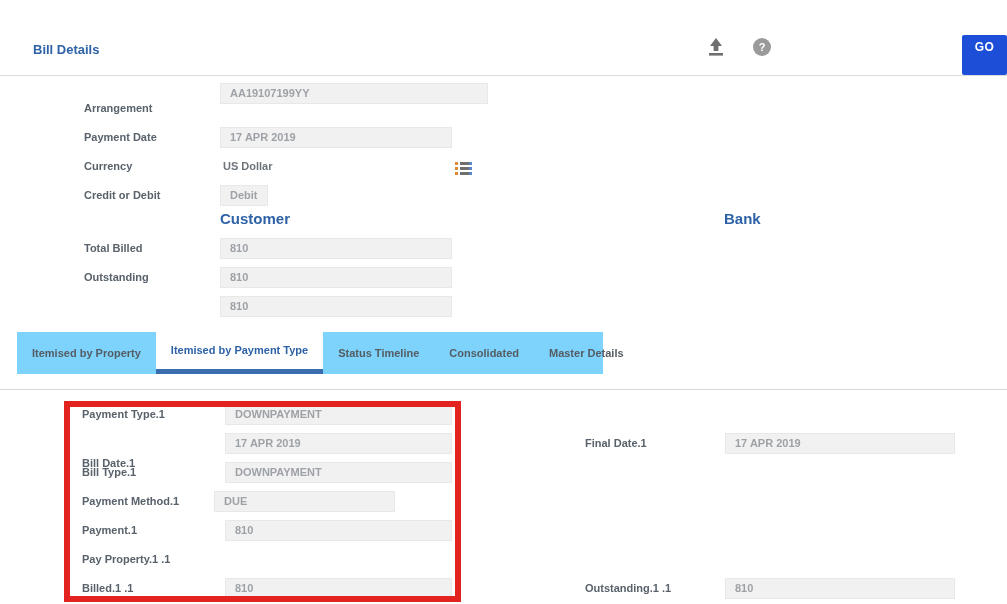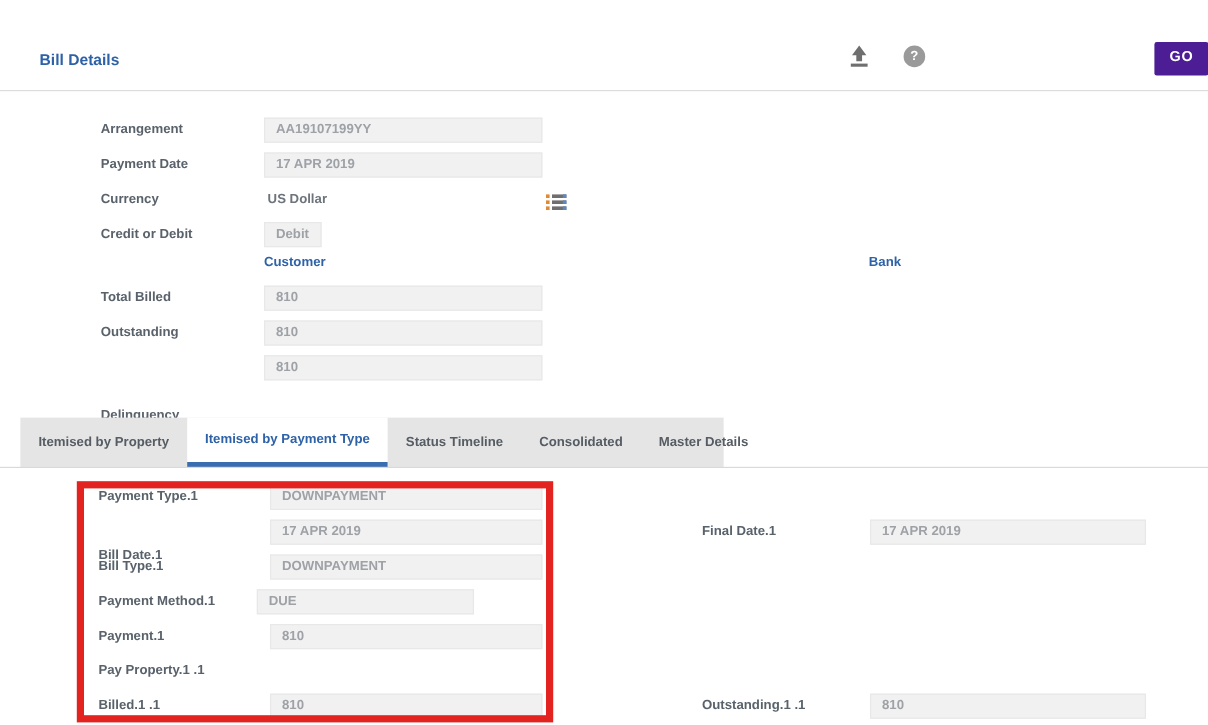--- a/index.html
+++ b/index.html
@@ -29,56 +29,56 @@
   .hdr-select {
     position:absolute; left:789px; top:35px; width:161px; height:24px;
     background:#ffffff; border:1px solid #b5b5b5;
     font-size:12px; font-weight:bold; color:#3c4248;
     line-height:22px; padding-left:9px; cursor:pointer;
   }
   .hdr-select .caret {
     position:absolute; right:8px; top:0; font-size:8px; color:#666a6e; line-height:22px;
   }
   .go-btn {
-    position:absolute; left:962px; top:35px; width:45px; height:28px;
-    background:#4c1d95; border-radius:2px; color:#ffffff;
+    position:absolute; left:962px; top:35px; width:45px; height:40px;
+    background:#1d4ed8; border-radius:2px; color:#ffffff;
     font-size:12px; font-weight:bold; text-align:center; line-height:24px;
     letter-spacing:0.5px; cursor:pointer;
   }
 
   
   .lbl {
     position:absolute; font-size:11px; font-weight:bold; color:#59626b;
     line-height:21px; white-space:nowrap;
   }
   .box {
     position:absolute; height:21px; background:#f1f1f2; border:1px solid #e8e8e8;
     font-size:11px; font-weight:bold; color:#9ea2a6;
     line-height:19px; padding-left:9px; white-space:nowrap;
   }
   .plain-val {
     position:absolute; font-size:11px; font-weight:bold; color:#6e747b;
     line-height:21px; white-space:nowrap;
   }
   .blue-link {
-    position:absolute; font-size:11px; font-weight:bold; color:#2e62a7;
+    position:absolute; font-size:15px; font-weight:bold; color:#2e62a7;
     line-height:16px; cursor:pointer; white-space:nowrap;text-align:center;
   }
 
   
   .list-icon { position:absolute; left:455px; top:162px; width:17px; height:15px; cursor:pointer; }
   .list-icon .li-row { position:relative; height:3px; margin-bottom:2px; }
   .list-icon .li-dot { position:absolute; left:0; top:0; width:3px; height:3px; background:#df8a33; }
   .list-icon .li-bar { position:absolute; left:5px; top:0; width:12px; height:3px; background:#6f6f6f; border-right:3px solid #5b87c5; }
 
   
   .tabs-divider { position:absolute; left:0; top:389px; width:1007px; height:1px; background:#d9d9d9; }
   .tab-strip {
-    position:absolute; left:17px; top:348px; height:42px; width:586px;
-    background:#e5e5e5; display:flex; align-items:stretch;
+    position:absolute; left:17px; top:332px; height:42px; width:586px;
+    background:#7dd3fc; display:flex; align-items:stretch;
   }
   .tab {
     font-size:11px; font-weight:bold; color:#555c63;
     line-height:42px; padding:0 15px; white-space:nowrap; cursor:pointer;
   }
   .tab.active {
     background:#ffffff; color:#2e62a7; border-bottom:5px solid #3a6cb0; line-height:37px;
   }
 
   
@@ -100,21 +100,21 @@
       <rect x="4" y="16" width="14" height="2.6" fill="#6f6f6f"></rect>
     </svg>
   </div>
   <div class="help-btn">?</div>
 
   <div class="go-btn">GO</div>
 
   <div class="hdr-divider"></div>
 
   <div class="lbl" style="left:84px; top:98px;">Arrangement</div>
-  <div class="box" style="left:220px; top:98px; width:232px;">AA19107199YY</div>
+  <div class="box" style="left:220px; top:83px; width:268px;">AA19107199YY</div>
 
   <div class="lbl" style="left:84px; top:127px;">Payment Date</div>
   <div class="box" style="left:220px; top:127px; width:232px;">17 APR 2019</div>
 
   <div class="lbl" style="left:84px; top:156px;">Currency</div>
   <div class="plain-val" style="left:223px; top:156px;">US Dollar</div>
   <div class="list-icon">
     <div class="li-row">
         <span class="li-dot"></span>
         <span class="li-bar"></span>

